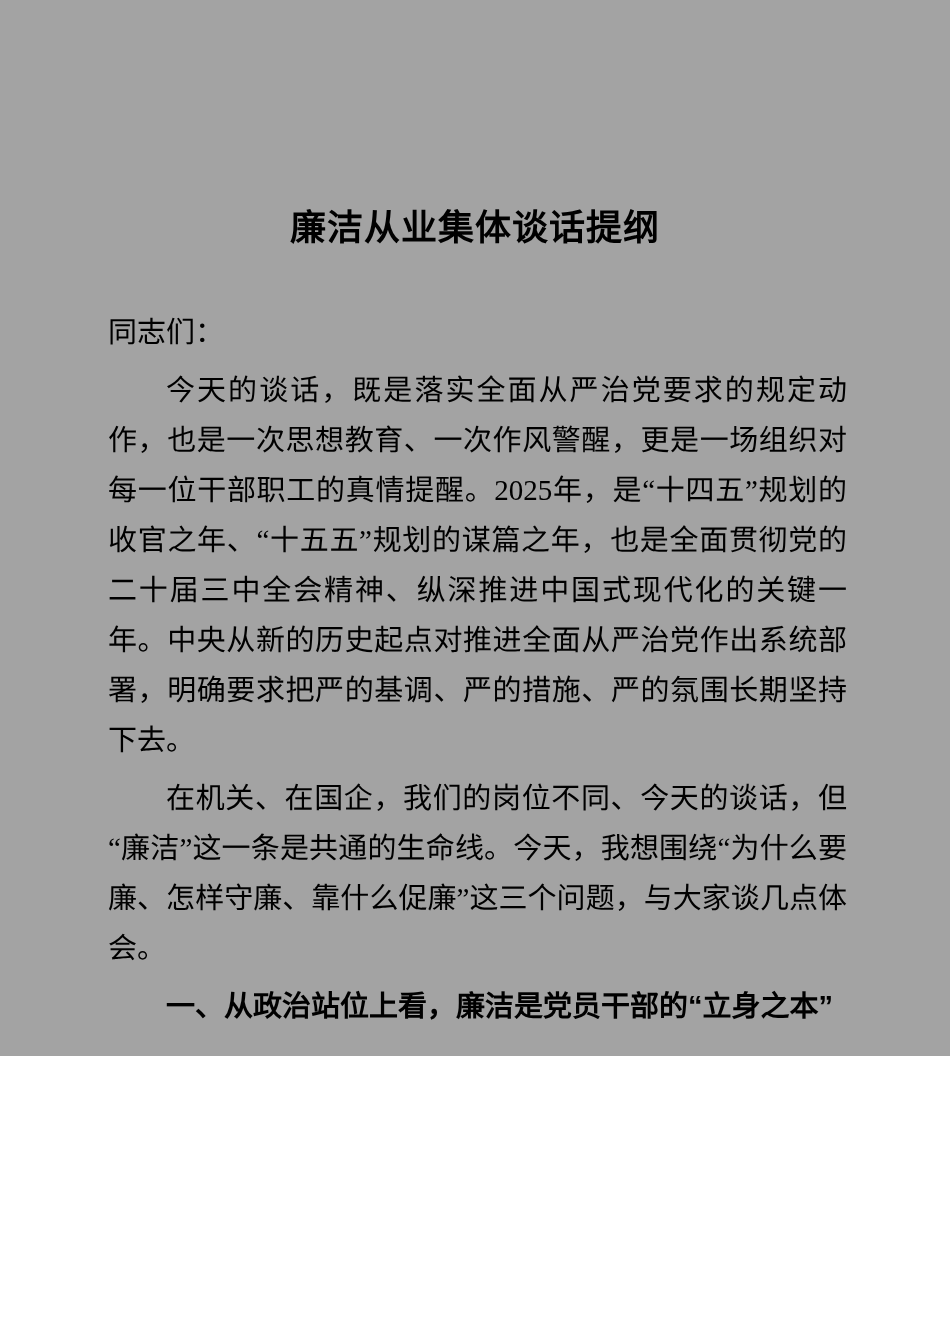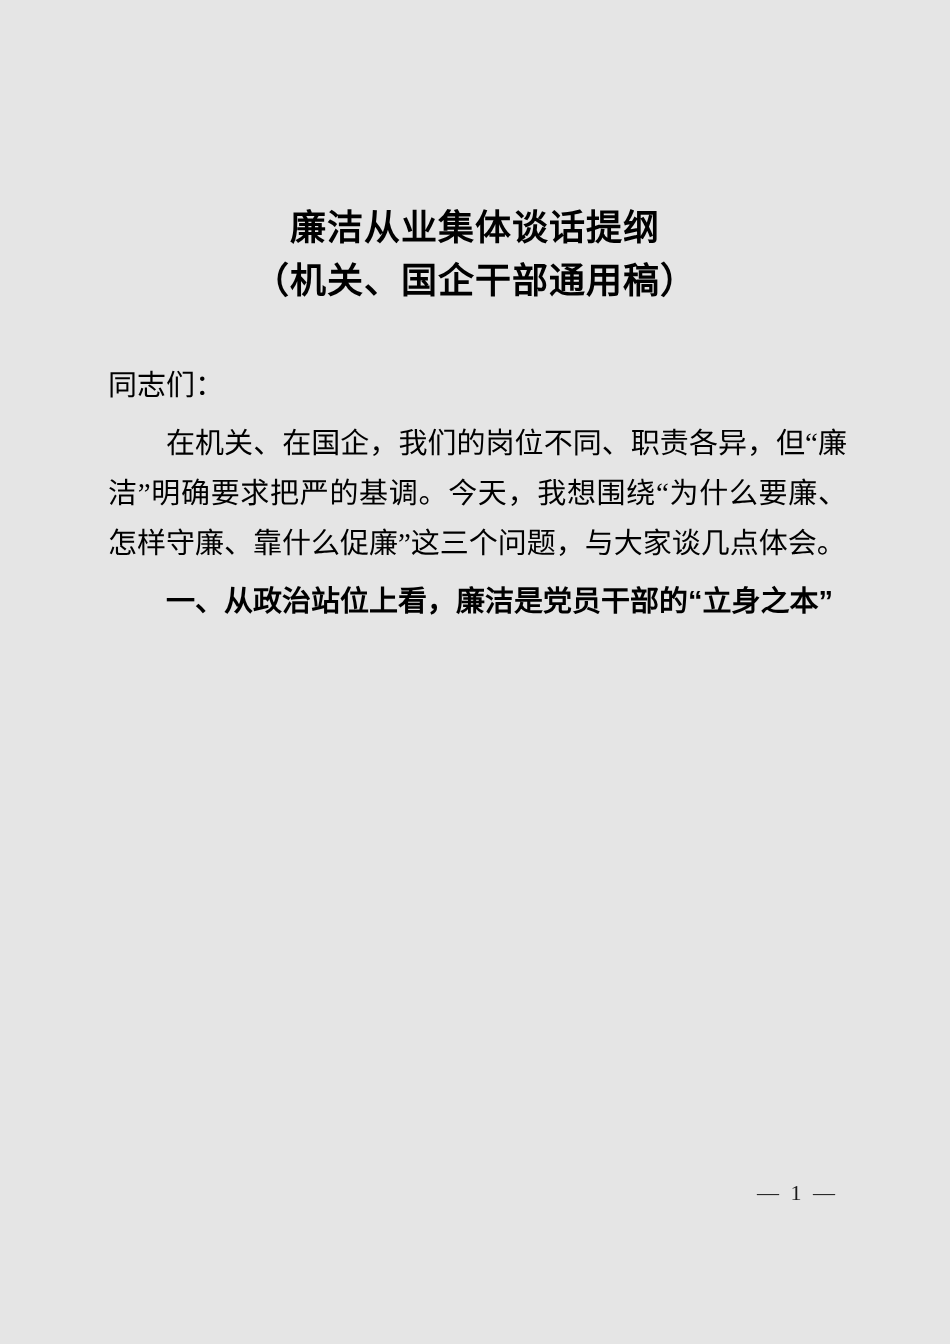--- a/index.html
+++ b/index.html
@@ -3,23 +3,23 @@
 <meta charset="utf-8">
 <style>
   html, body {
     margin: 0;
     padding: 0;
     background: #ffffff;
   }
   .page {
     position: relative;
     width: 950px;
-    height: 1344px;
+    height: 1056px;
     box-sizing: border-box;
-    background: #e5e5e5;
+    background: #a3a3a3;
     color: #000000;
     overflow: hidden;
   }
   .doc-title {
     margin: 0;
     padding-top: 202px;
     text-align: center;
     font-family: "Liberation Serif", "DejaVu Serif", serif;
     font-weight: 700;
     font-size: 36px;
@@ -62,24 +62,24 @@
     color: #1a1a1a;
   }
 </style>
 </head>
 <body>
 
 <div class="page">
 
   <h1 class="doc-title">
     <span class="title-line">廉洁从业集体谈话提纲</span>
-    <span class="title-line">（机关、国企干部通用稿）</span>
   </h1>
 
   <div class="doc-body">
     <p class="salutation">同志们：</p>
-    <p class="para">在机关、在国企，我们的岗位不同、职责各异，但“廉洁”明确要求把严的基调。今天，我想围绕“为什么要廉、怎样守廉、靠什么促廉”这三个问题，与大家谈几点体会。</p>
+    <p class="para">今天的谈话，既是落实全面从严治党要求的规定动作，也是一次思想教育、一次作风警醒，更是一场组织对每一位干部职工的真情提醒。2025年，是“十四五”规划的收官之年、“十五五”规划的谋篇之年，也是全面贯彻党的二十届三中全会精神、纵深推进中国式现代化的关键一年。中央从新的历史起点对推进全面从严治党作出系统部署，明确要求把严的基调、严的措施、严的氛围长期坚持下去。</p>
+    <p class="para">在机关、在国企，我们的岗位不同、今天的谈话，但“廉洁”这一条是共通的生命线。今天，我想围绕“为什么要廉、怎样守廉、靠什么促廉”这三个问题，与大家谈几点体会。</p>
     <p class="para heading">一、从政治站位上看，廉洁是党员干部的“立身之本”</p>
   </div>
 
   <div class="page-footer">— 1 —</div>
 
 </div>
 
 </body></html>

